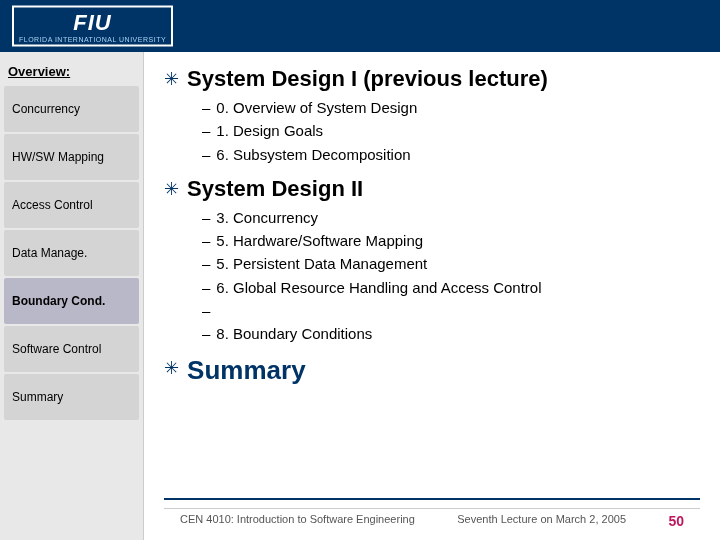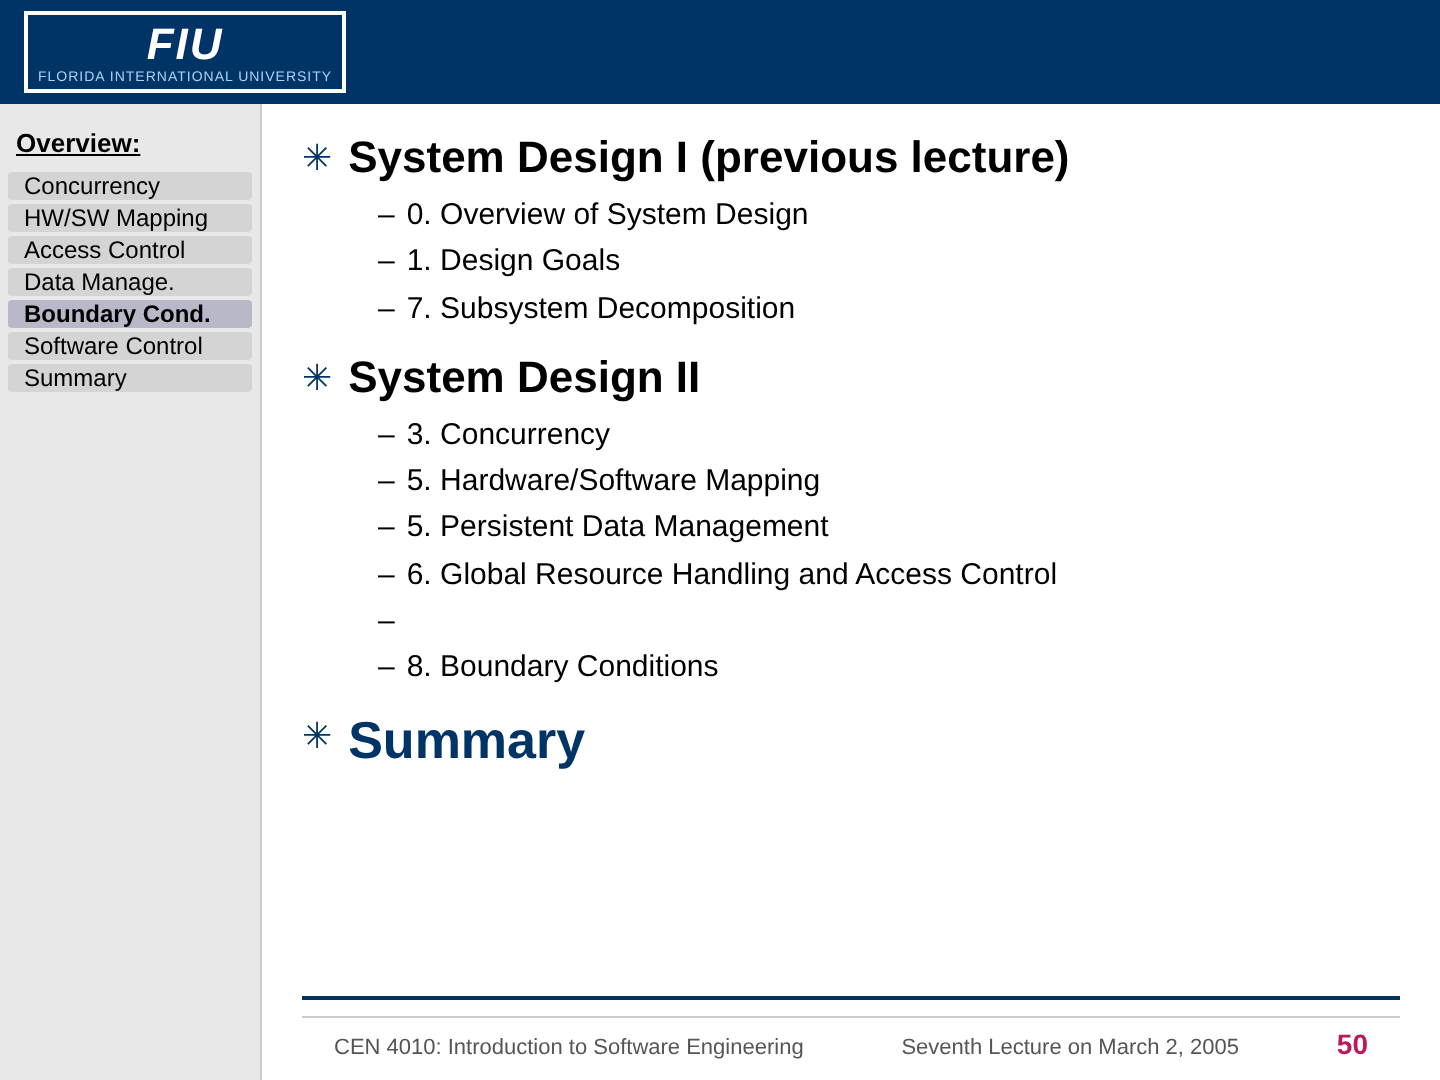--- a/index.html
+++ b/index.html
@@ -60,37 +60,37 @@
 
     
     .main {
       display: flex;
       flex: 1;
       overflow: hidden;
     }
 
     
     .sidebar {
-      width: 131px;
+      width: 144px;
       background: #e8e8e8;
       border-right: 1px solid #ccc;
       display: flex;
       flex-direction: column;
       padding: 8px 0;
     }
     .sidebar-overview {
       font-weight: bold;
       font-size: 13px;
       padding: 4px 8px 6px 8px;
       color: #000;
       text-decoration: underline;
     }
     .sidebar-item {
       font-size: 12px;
-      padding: 0 8px;
+      padding: 16px 8px;
       cursor: pointer;
       color: #000;
       background: #d4d4d4;
       margin: 1px 4px;
       border-radius: 2px;
     }
     .sidebar-item.active {
       background: #b8b8c8;
       font-weight: bold;
     }
@@ -150,21 +150,21 @@
     .dash {
       margin-right: 6px;
       flex-shrink: 0;
     }
 
     .footer {
       background: #fff;
       border-top: 1px solid #ccc;
       display: flex;
       justify-content: space-between;
-      align-items: flex-end;
+      align-items: flex-start;
       padding: 4px 16px;
       font-size: 11px;
       color: #555;
       min-height: 26px;
     }
 
     .page-num {
       font-size: 14px;
       font-weight: bold;
       color: #be185d;
@@ -212,21 +212,21 @@
         <li>
           <span class="dash">–</span>
           <span>0. Overview of System Design</span>
         </li>
         <li>
           <span class="dash">–</span>
           <span>1. Design Goals</span>
         </li>
         <li>
           <span class="dash">–</span>
-          <span>7. Subsystem Decomposition</span>
+          <span>6. Subsystem Decomposition</span>
         </li>
       </ul>
     </div>
 
     <div class="section">
       <div class="section-header">
         <span class="bullet-star">✳</span>
         <span class="section-title">System Design II</span>
       </div>
       <ul class="sub-items">

